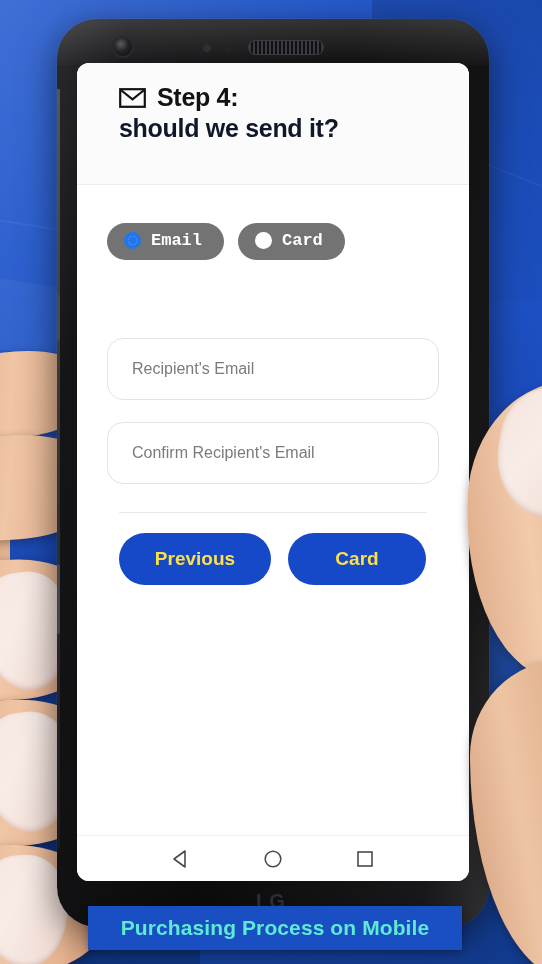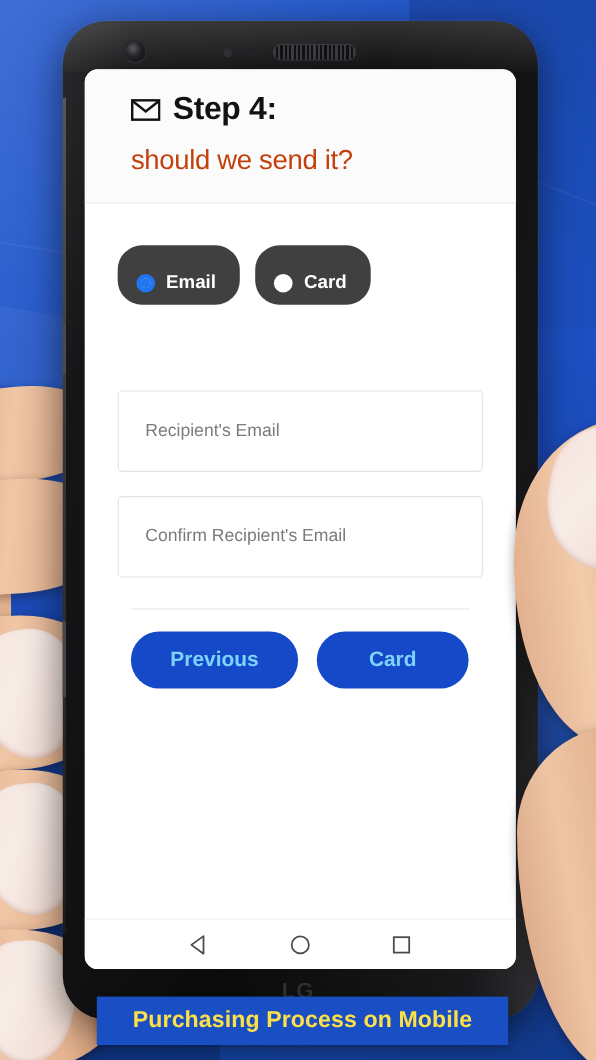--- a/index.html
+++ b/index.html
@@ -175,21 +175,21 @@
     box-sizing: border-box;
   }
   .head-line1 {
     display: flex;
     align-items: center;
     gap: 11px;
     flex-wrap: nowrap;
   }
   .env-icon { flex: 0 0 auto; line-height: 0; }
   .step-title {
-    font-size: 29px;
+    font-size: 25px;
     font-weight: bold;
     color: #111214;
     letter-spacing: -0.3px;
     white-space: nowrap;
   }
   .preview-btn {
     background: #1549c8;
     color: #ffffff;
     border: none;
     border-radius: 22px;
@@ -203,44 +203,44 @@
   }
   .head-line2 {
     font-size: 25px;
     font-weight: bold;
     color: #111214;
     letter-spacing: -0.3px;
     margin-top: 1px;
   }
   .head-line3 {
     font-size: 25px;
-    font-weight: normal;
-    color: #c2410c;
+    font-weight: bold;
+    color: #0f172a;
     letter-spacing: -0.3px;
-    margin-top: 16px;
+    margin-top: 2px;
   }
 
   
   .app-body {
     padding: 38px 30px 0 30px;
   }
   .choice-row {
     display: flex;
     gap: 14px;
   }
   .choice {
     display: flex;
     align-items: center;
     gap: 10px;
-    background: #404040;
+    background: #737373;
     border: none;
     border-radius: 22px;
-    padding: 24px 22px 10px 17px;
+    padding: 8px 22px 10px 17px;
     cursor: pointer;
-    font-family: Liberation Sans, sans-serif;
+    font-family: Liberation Mono, monospace;
   }
   .choice-label {
     color: #ffffff;
     font-size: 17px;
     font-weight: bold;
   }
   .radio {
     width: 17px; height: 17px;
     border-radius: 50%;
     background: #ffffff;
@@ -257,23 +257,23 @@
     display: block;
     width: 100%; height: 100%;
     border-radius: 50%;
     background: #1f76f0;
   }
 
   .fields { margin-top: 78px; }
   .field {
     width: 100%;
     box-sizing: border-box;
-    height: 74px;
+    height: 62px;
     border: 1px solid #e2e2e2;
-    border-radius: 4px;
+    border-radius: 16px;
     background: #ffffff;
     padding: 0 24px;
     font-size: 16px;
     font-family: "Liberation Sans", sans-serif;
     color: #3d3d3d;
   }
   .field::placeholder { color: #7b7b7b; }
   .field + .field { margin-top: 22px; }
 
   .note {
@@ -293,21 +293,21 @@
   }
 
   .nav-btns {
     display: flex;
     gap: 17px;
     margin-top: 20px;
     padding: 0 12px 20px 12px;
   }
   .navbtn {
     background: #1549c8;
-    color: #7dd3fc;
+    color: #fde047;
     border: none;
     border-radius: 26px;
     height: 52px;
     font-size: 19px;
     font-weight: bold;
     font-family: "Liberation Sans", sans-serif;
     cursor: pointer;
   }
   .navbtn.prev { width: 152px; }
   .navbtn.next { width: 138px; }
@@ -326,21 +326,21 @@
     box-sizing: border-box;
   }
   .nav-ic { line-height: 0; cursor: pointer; }
 
   
   .caption {
     position: absolute;
     left: 88px; top: 906px;
     width: 374px; height: 44px;
     background: #1a4fc4;
-    color: #fde047;
+    color: #5eead4;
     display: flex;
     align-items: center;
     justify-content: center;
     font-size: 21px;
     font-weight: bold;
     letter-spacing: 0.1px;
     box-shadow: 0 2px 8px rgba(0,0,0,0.3);
   }
 </style>
 </head>

